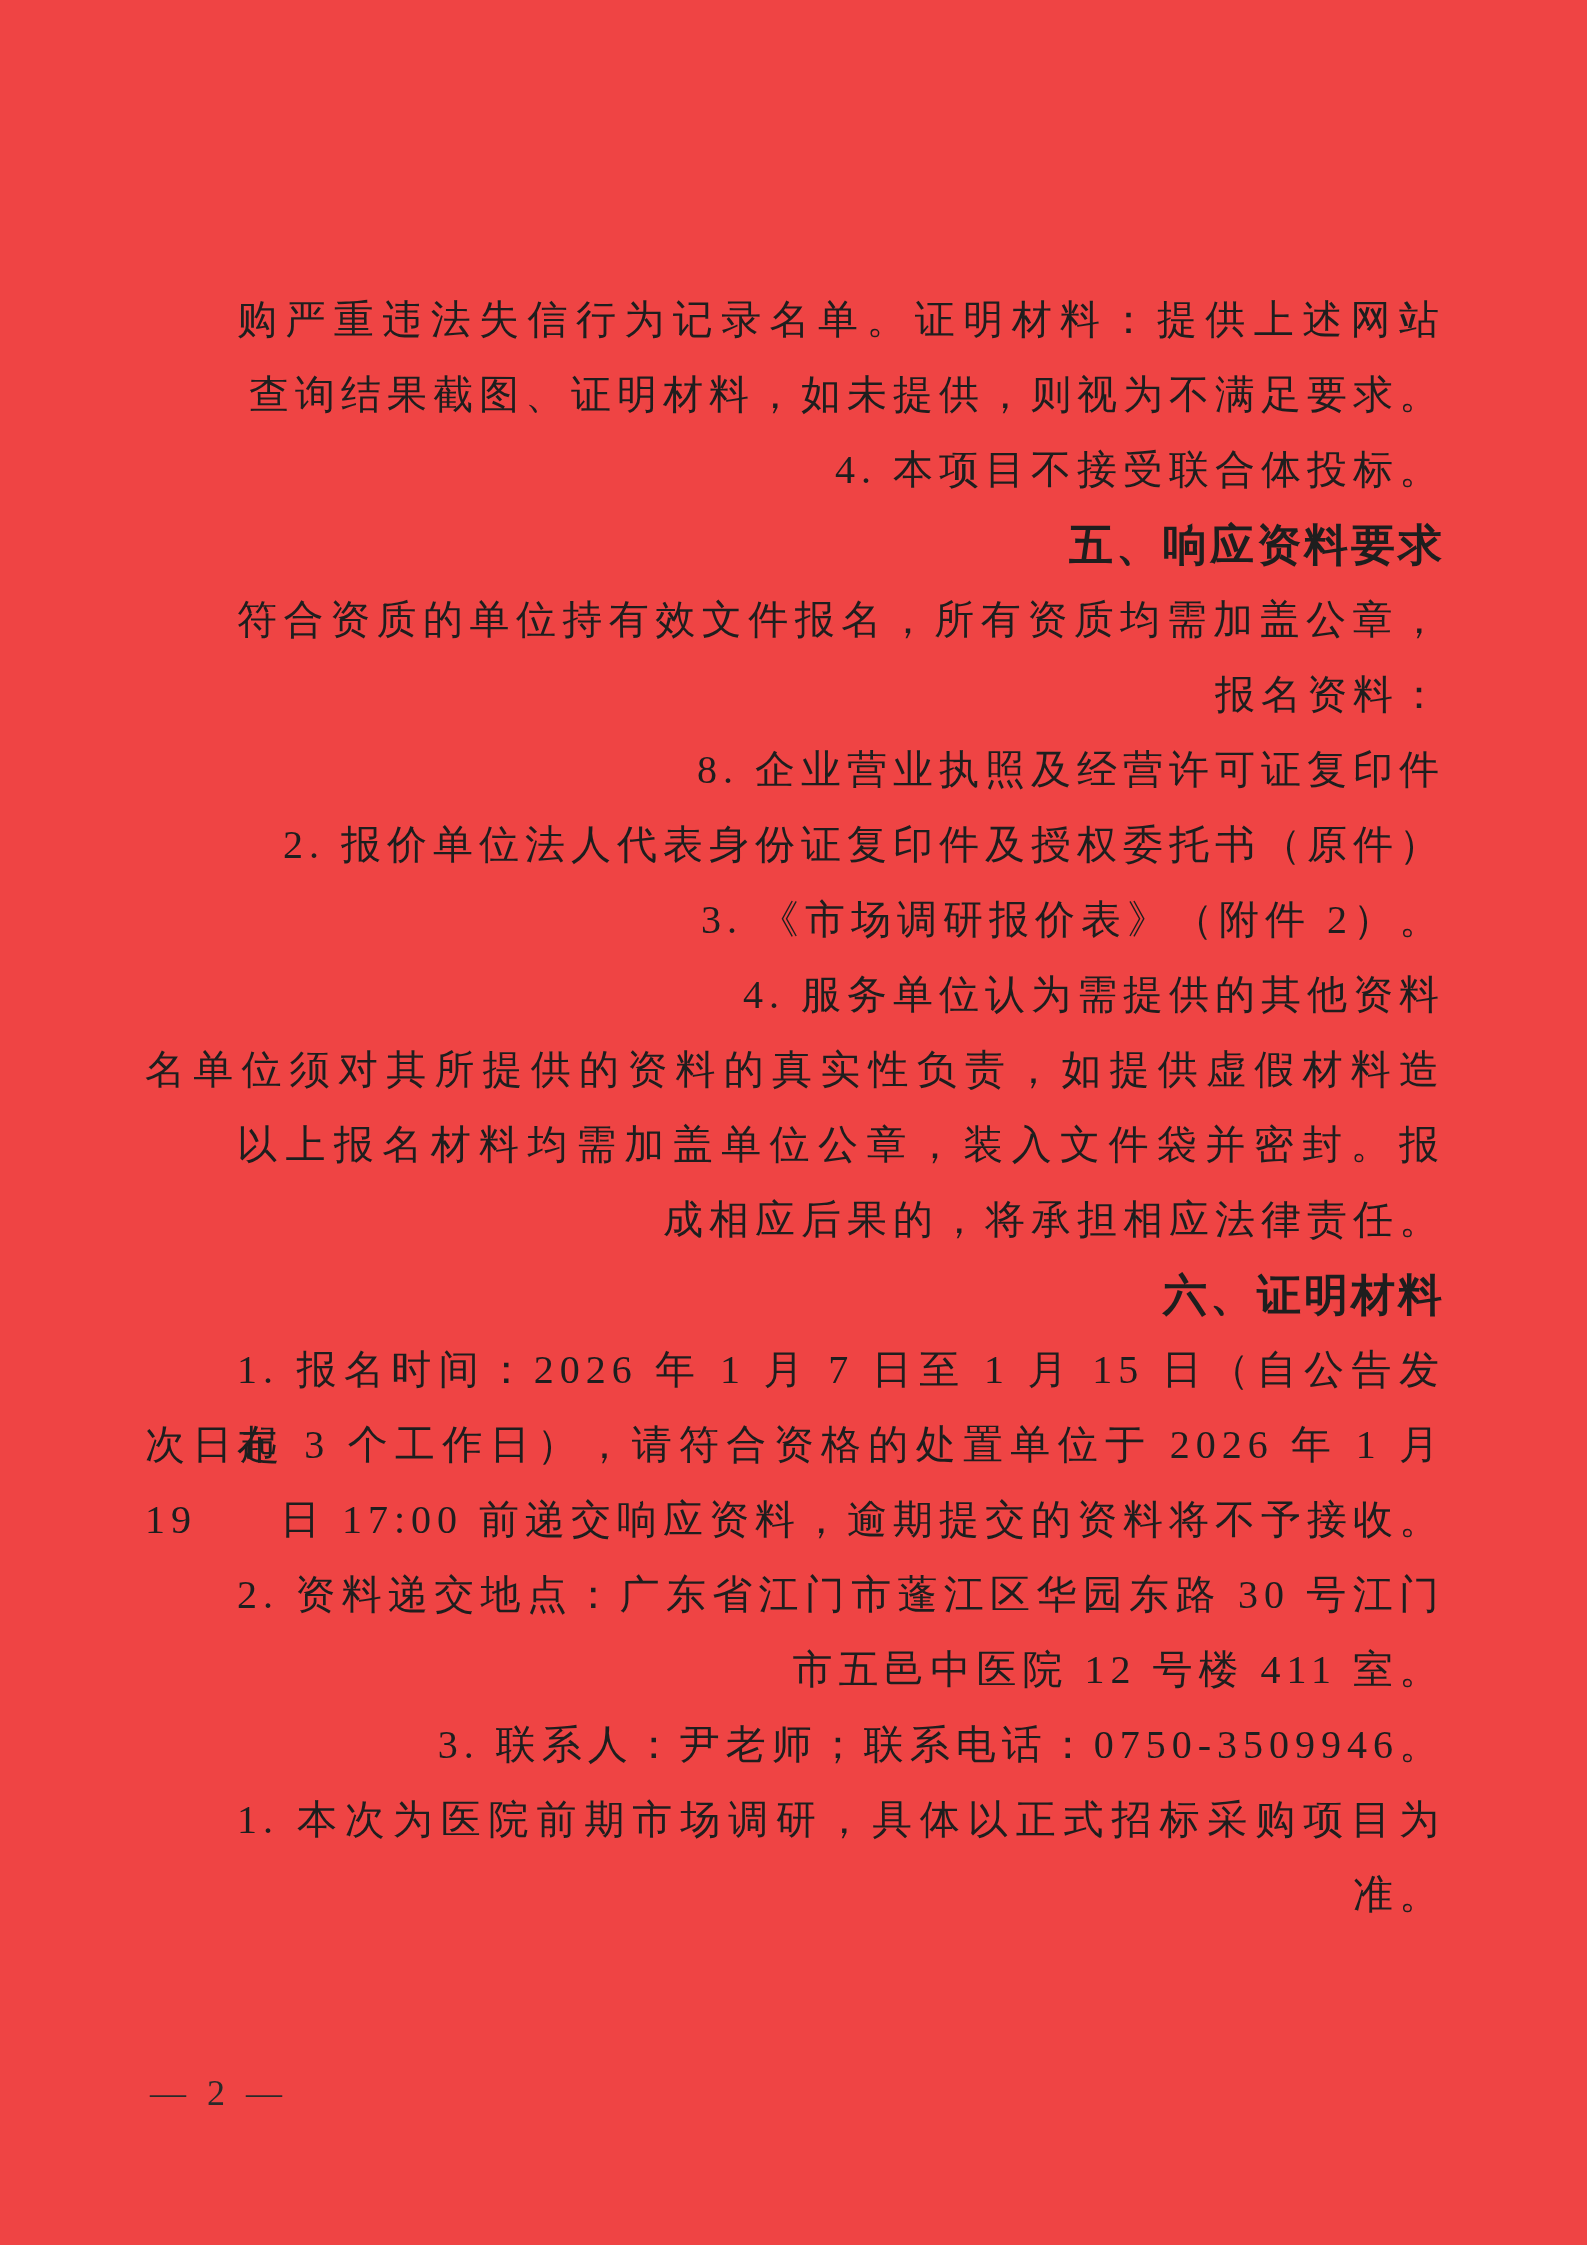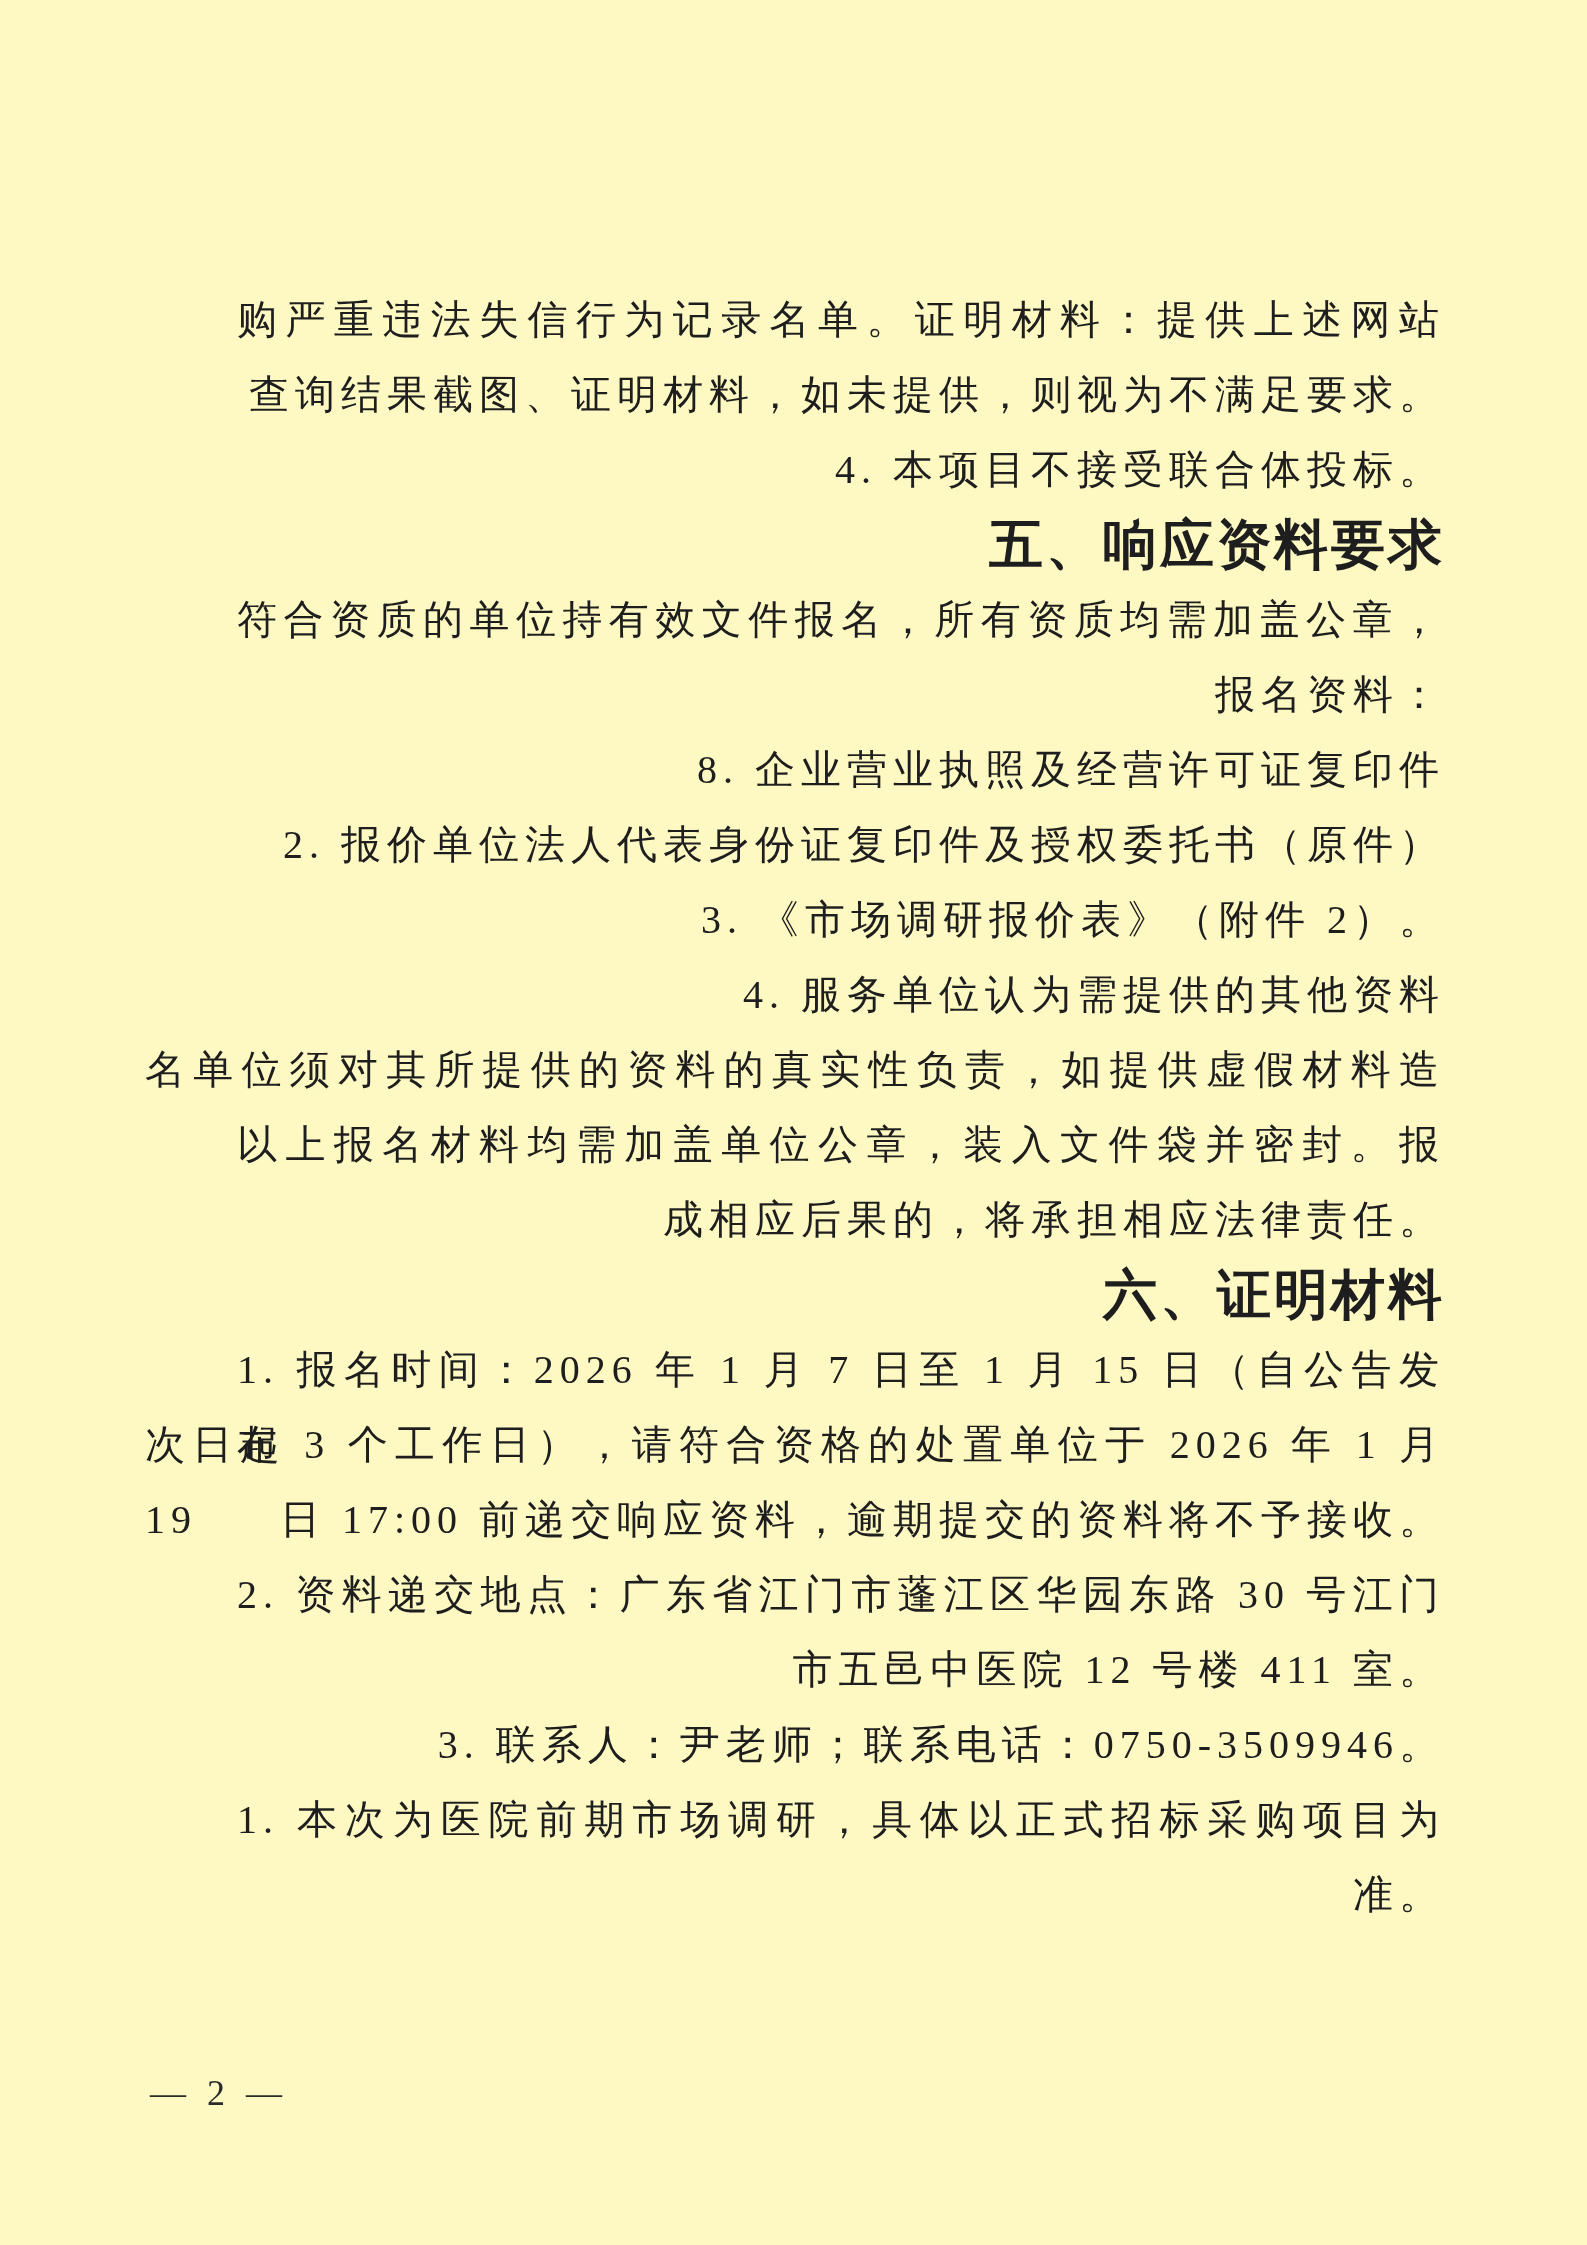--- a/index.html
+++ b/index.html
@@ -4,21 +4,21 @@
 <style>
   html, body {
     margin: 0;
     padding: 0;
     background: #ffffff;
   }
   .page {
     position: relative;
     width: 1587px;
     height: 2245px;
-    background: #fef9c3;
+    background: #ef4444;
     overflow: hidden;
     font-family: "Liberation Serif", "DejaVu Serif", serif;
     color: #1e1e1e;
   }
   .content {
     position: absolute;
     left: 145px;
     top: 282px;
     width: 1300px;
   }
@@ -34,21 +34,21 @@
     padding-left: 92px;
   }
   .line.fill {
     white-space: normal;
     text-align: justify;
     text-align-last: justify;
   }
   .line.heading {
     font-family: "Liberation Sans", "DejaVu Sans", sans-serif;
     font-weight: bold;
-    font-size: 54px;
+    font-size: 44px;
     letter-spacing: 3px;
   }
   .footer {
     position: absolute;
     left: 150px;
     top: 2072px;
     font-size: 36px;
     letter-spacing: 6px;
     color: #2a2a2a;
     font-family: "Liberation Serif", "DejaVu Serif", serif;

